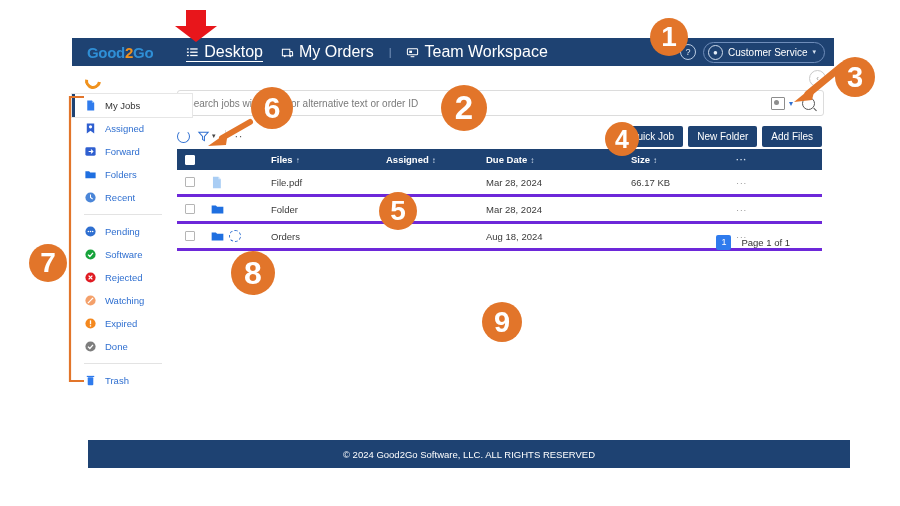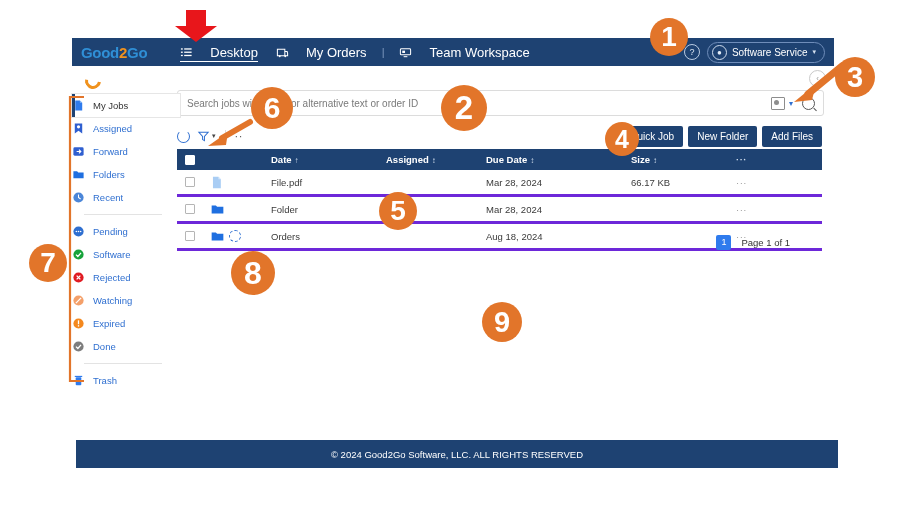--- a/index.html
+++ b/index.html
@@ -15,28 +15,28 @@
     position:absolute;left:72px;top:38px;width:762px;height:430px;
     background:#ffffff;
   }
   
   .navbar{
     position:absolute;left:0;top:0;width:762px;height:28px;
     background:#1e4272;
     display:flex;align-items:center;
   }
   .logo{
-    margin-left:9px;font-size:15px;font-weight:bold;letter-spacing:-.3px;
+    margin-left:15px;font-size:15px;font-weight:bold;letter-spacing:-.3px;
     color:#2f8fd6;user-select:none;
   }
   .logo .two{color:#f0921e;}
   .nav-items{display:flex;align-items:center;margin-left:24px;height:28px;}
   .nav-item{
-    display:flex;align-items:center;gap:17px;
-    color:#ffffff;font-size:13px;height:28px;padding:0 9px;
+    display:flex;align-items:center;gap:5px;
+    color:#ffffff;font-size:16px;height:28px;padding:0 9px;
     position:relative;cursor:pointer;justify-content:center;
   }
   .nav-item.active:after{
     content:"";position:absolute;left:9px;right:9px;bottom:4px;height:1.5px;background:#fff;
   }
   .nav-sep{color:#7f9ac0;font-size:11px;margin:0 6px;}
   .nav-right{margin-left:auto;display:flex;align-items:center;gap:7px;margin-right:9px;}
   .help-ic{
     width:14px;height:14px;border:1.2px solid #b9cbe2;border-radius:50%;
     color:#dbe6f2;font-size:9px;display:flex;align-items:center;justify-content:center;
@@ -63,21 +63,21 @@
   .brandmark{
     width:18px;height:18px;margin:2px 0 4px 12px;position:relative;
   }
   .brandmark:before{
     content:"";position:absolute;inset:1px;border-radius:50%;
     border:3px solid #f0921e;border-top-color:transparent;border-right-color:transparent;
     transform:rotate(-35deg);
   }
   .side-item{
     display:flex;align-items:center;gap:8px;
-    height:23px;font-size:9.5px;color:#2f6fd0;cursor:pointer;
+    height:23px;padding-left:12px;font-size:9.5px;color:#2f6fd0;cursor:pointer;
     position:relative;white-space:nowrap;
   }
   .side-item.active{
     background:#ffffff;color:#333333;
     box-shadow:0 0 0 1px #e6e6e6;
     width:108px;z-index:3;
   }
   .side-item.active:before{
     content:"";position:absolute;left:0;top:0;bottom:0;width:2.5px;background:#1e4272;
   }
@@ -158,21 +158,21 @@
     background:#2f7bed;color:#fff;width:15px;height:15px;border-radius:2px;
     display:flex;align-items:center;justify-content:center;font-size:9px;cursor:pointer;
   }
   .dropzone{
     position:absolute;left:268px;top:195px;
     border:1px dashed #d2d2d2;border-radius:2px;
     color:#b3b3b3;font-size:9px;padding:4px 8px;background:#fff;
   }
   
   .footer{
-    position:absolute;left:4px;top:402px;width:762px;height:28px;
+    position:absolute;left:16px;top:402px;width:762px;height:28px;
     background:#1e4272;color:#ffffff;font-size:9.5px;
     display:flex;align-items:center;justify-content:center;
   }
   
   .marker{
     position:absolute;border-radius:50%;background:#e2752a;color:#ffffff;
     display:flex;align-items:center;justify-content:center;
     font-family:"Liberation Sans", sans-serif;font-weight:bold;
     z-index:50;user-select:none;
   }
@@ -229,21 +229,21 @@
             </svg>
         </span>
         <span>Team Workspace</span>
       </div>
     </div>
 
     <div class="nav-right">
       <div class="help-ic">?</div>
       <div class="user-pill">
         <span class="user-circ">●</span>
-        <span>Software Service</span>
+        <span>Customer Service</span>
         <span class="caret">▾</span>
       </div>
     </div>
   </div>
 
   <div class="content">
 
     <div class="sidebar">
       <div class="brandmark"></div>
 
@@ -393,21 +393,21 @@
           <button class="btn">Add Files</button>
         </div>
       </div>
 
       <div class="table">
         <div class="thead">
           <div class="c-chk">
             <span class="chk"></span>
           </div>
           <div class="c-ic"></div>
-          <div class="c-name"><span>Date</span><span class="sort">↑</span></div>
+          <div class="c-name"><span>Files</span><span class="sort">↑</span></div>
           <div class="c-cust"><span>Assigned</span><span class="sort">↕</span></div>
           <div class="c-due"><span>Due Date</span><span class="sort">↕</span></div>
           <div class="c-size"><span>Size</span><span class="sort">↕</span></div>
           <div class="c-more">···</div>
         </div>
 
         <div class="trow">
           <div class="c-chk">
             <span class="chk"></span>
           </div>

